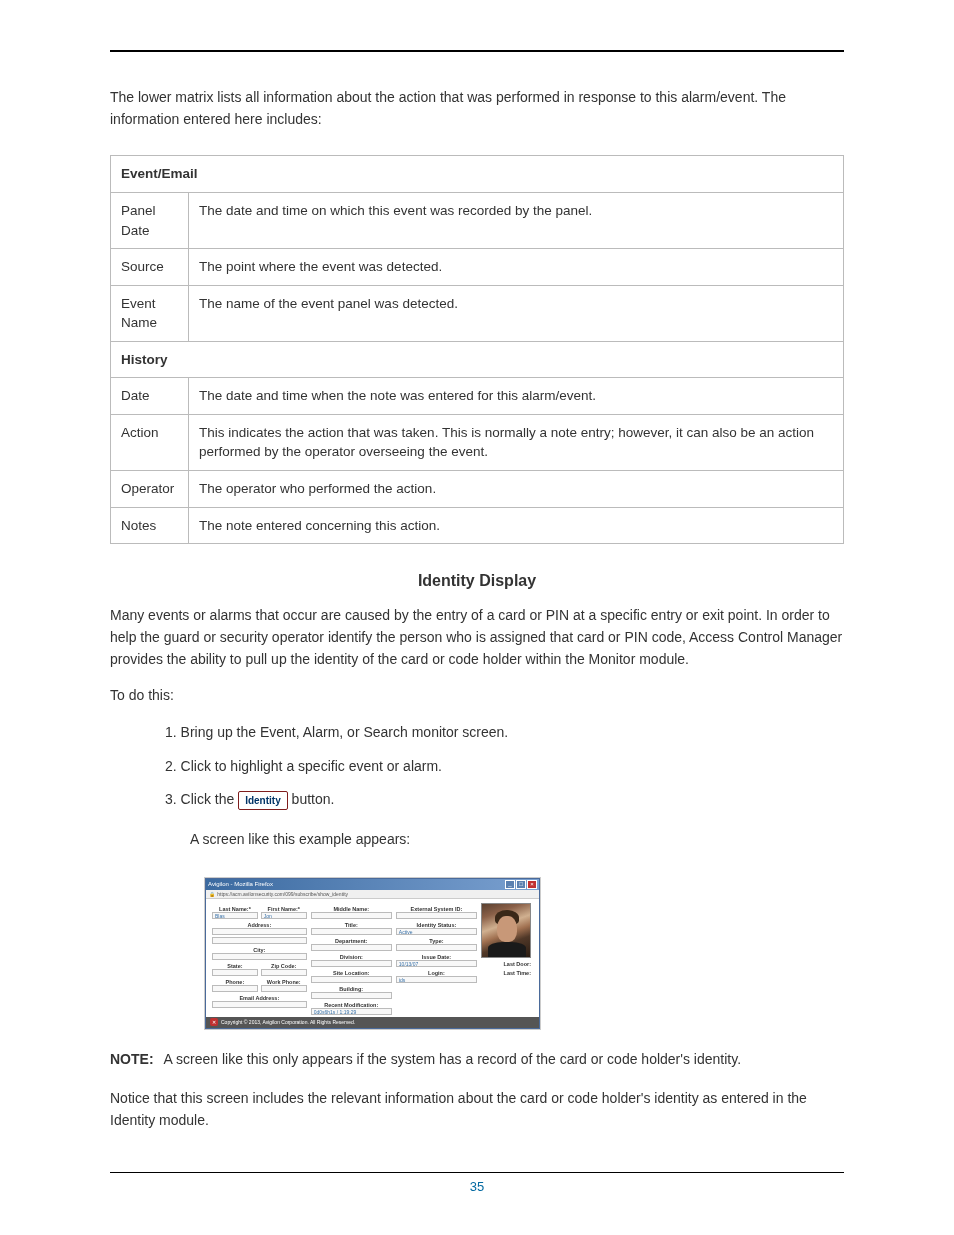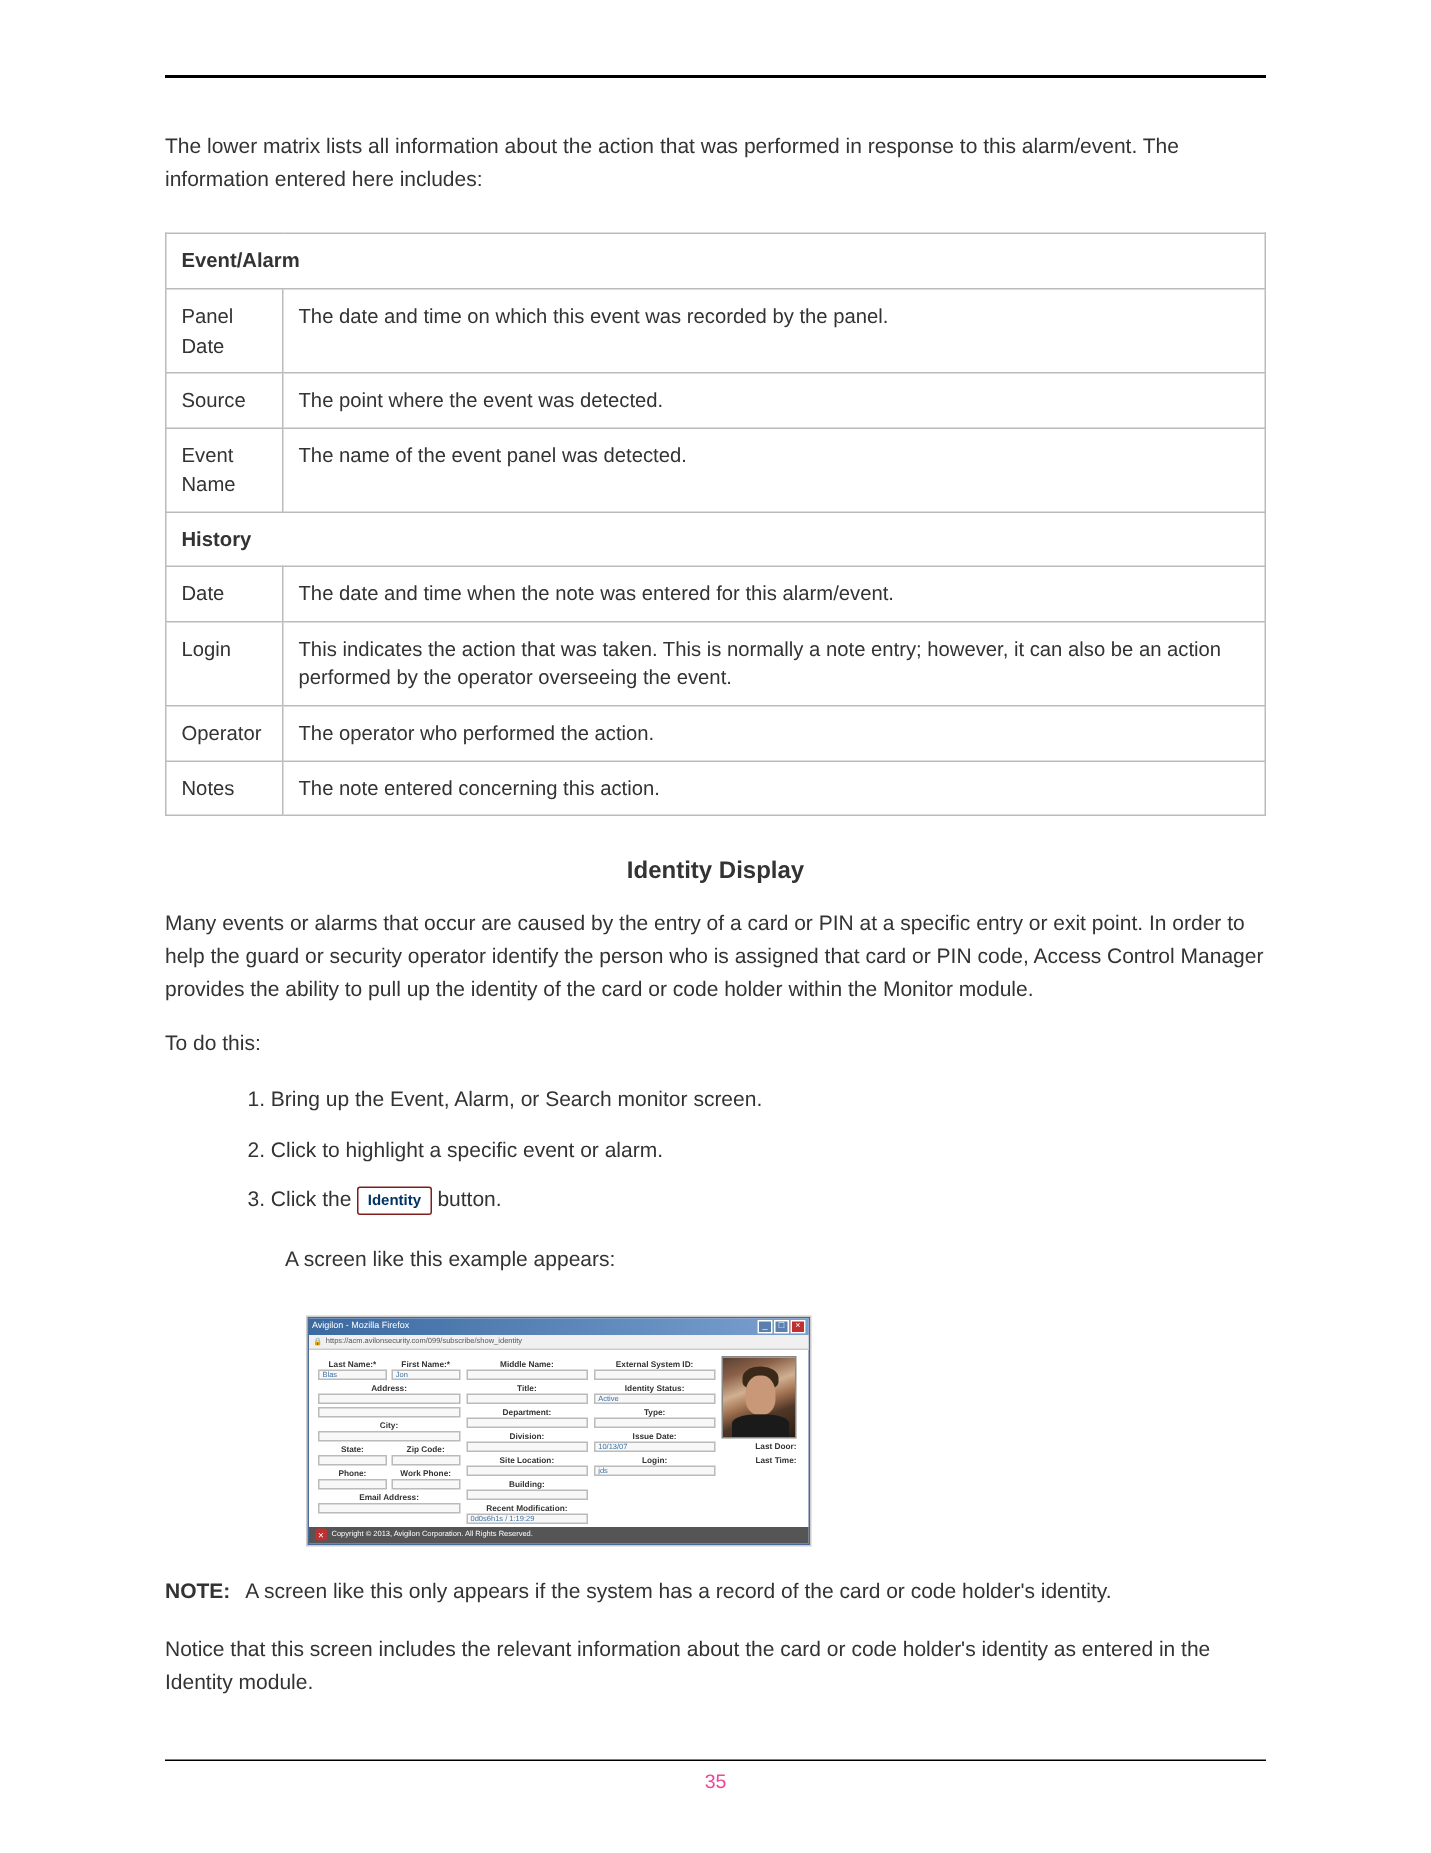--- a/index.html
+++ b/index.html
@@ -195,35 +195,35 @@
     .note-row .note-label {
       font-weight: bold;
       white-space: nowrap;
     }
     .bottom-rule {
       border-top: 1px solid #000;
       margin-top: 40px;
       padding-top: 6px;
       text-align: center;
       font-size: 13px;
-      color: #ec4899;
+      color: #0369a1;
     }
   </style>
 </head>
 <body>
 
 <div class="page">
   <div class="top-rule"></div>
 
   <p class="intro-para">The lower matrix lists all information about the action that was performed in response to this alarm/event. The information entered here includes:</p>
 
   <table class="info">
     <tbody>
         <tr class="section-header">
-      <td colspan="2">Event/Alarm</td>
+      <td colspan="2">Event/Email</td>
     </tr>
     <tr>
       <td class="col1">Panel Date</td>
       <td>The date and time on which this event was recorded by the panel.</td>
     </tr>
     <tr>
       <td class="col1">Source</td>
       <td>The point where the event was detected.</td>
     </tr>
     <tr>
@@ -231,21 +231,21 @@
       <td>The name of the event panel was detected.</td>
     </tr>
     <tr class="section-header">
       <td colspan="2">History</td>
     </tr>
     <tr>
       <td class="col1">Date</td>
       <td>The date and time when the note was entered for this alarm/event.</td>
     </tr>
     <tr>
-      <td class="col1">Login</td>
+      <td class="col1">Action</td>
       <td>This indicates the action that was taken. This is normally a note entry; however, it can also be an action performed by the operator overseeing the event.</td>
     </tr>
     <tr>
       <td class="col1">Operator</td>
       <td>The operator who performed the action.</td>
     </tr>
     <tr>
       <td class="col1">Notes</td>
       <td>The note entered concerning this action.</td>
     </tr>

